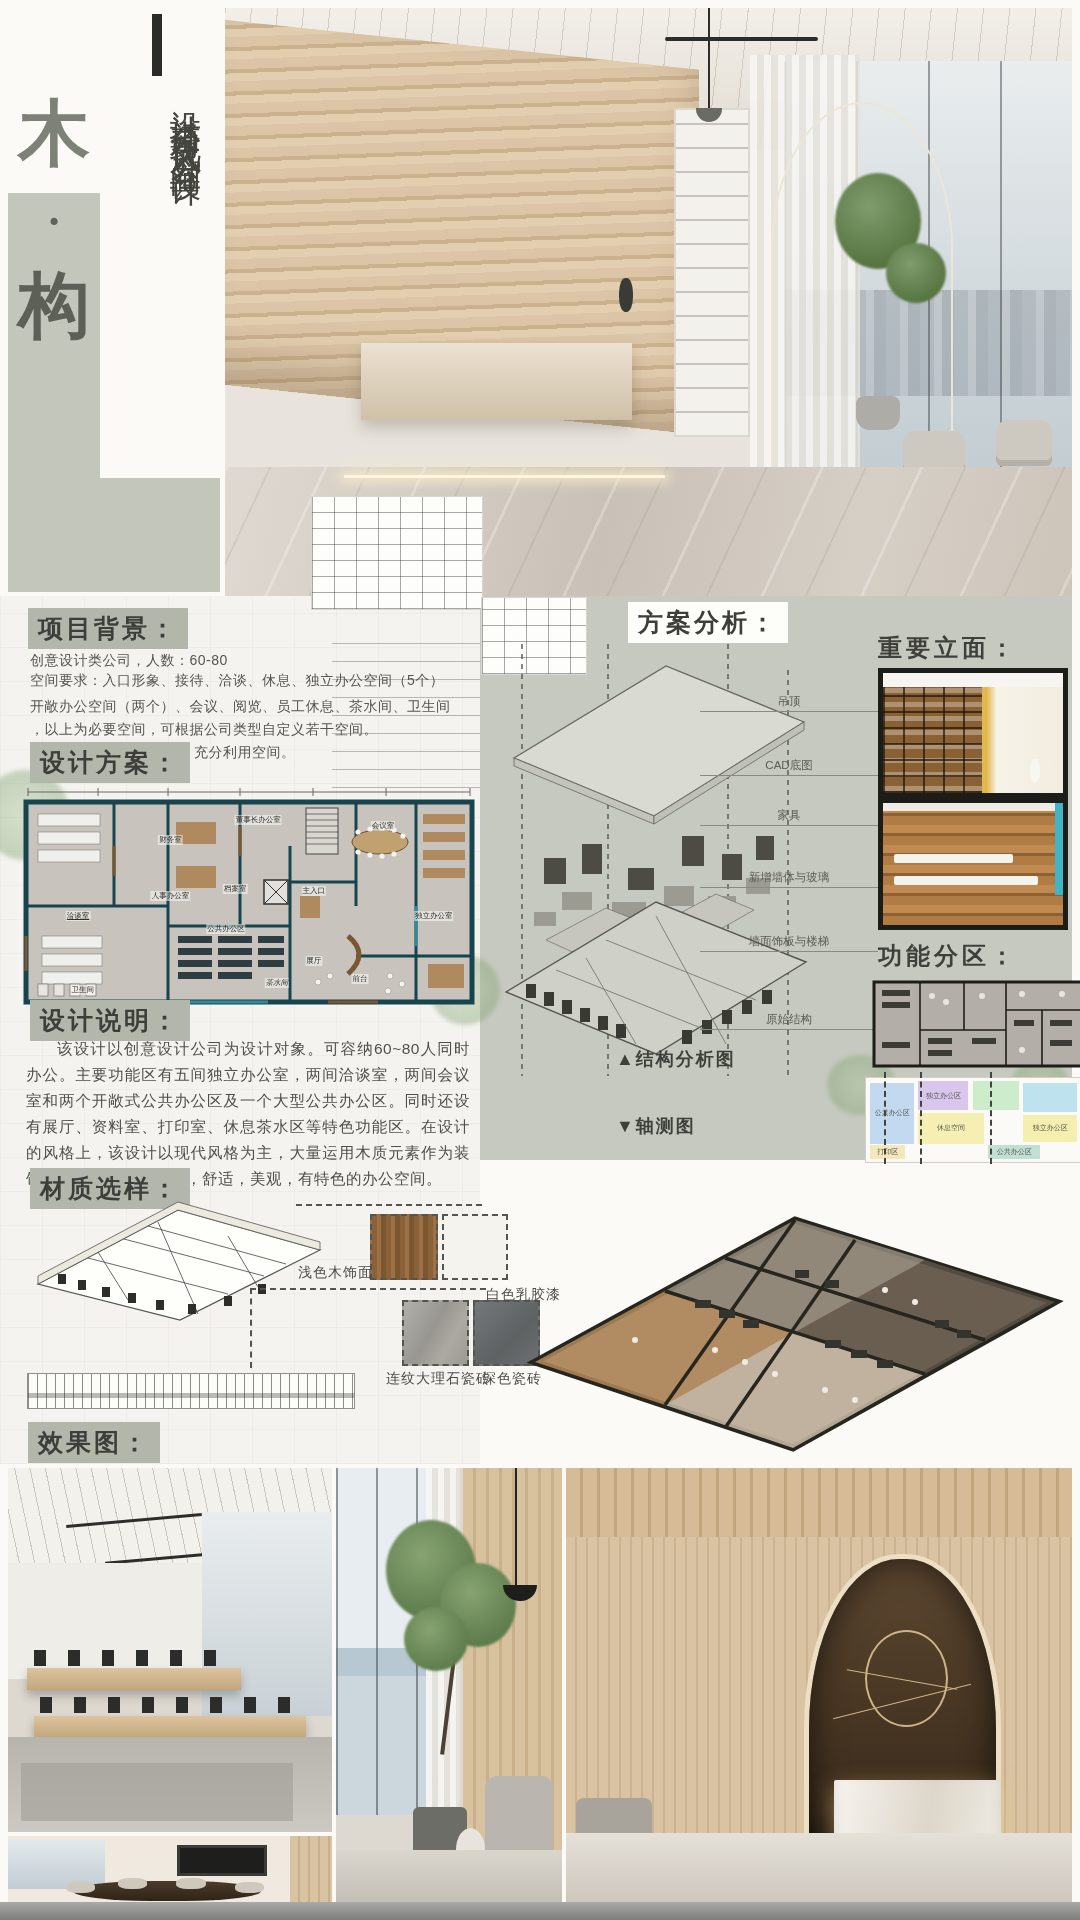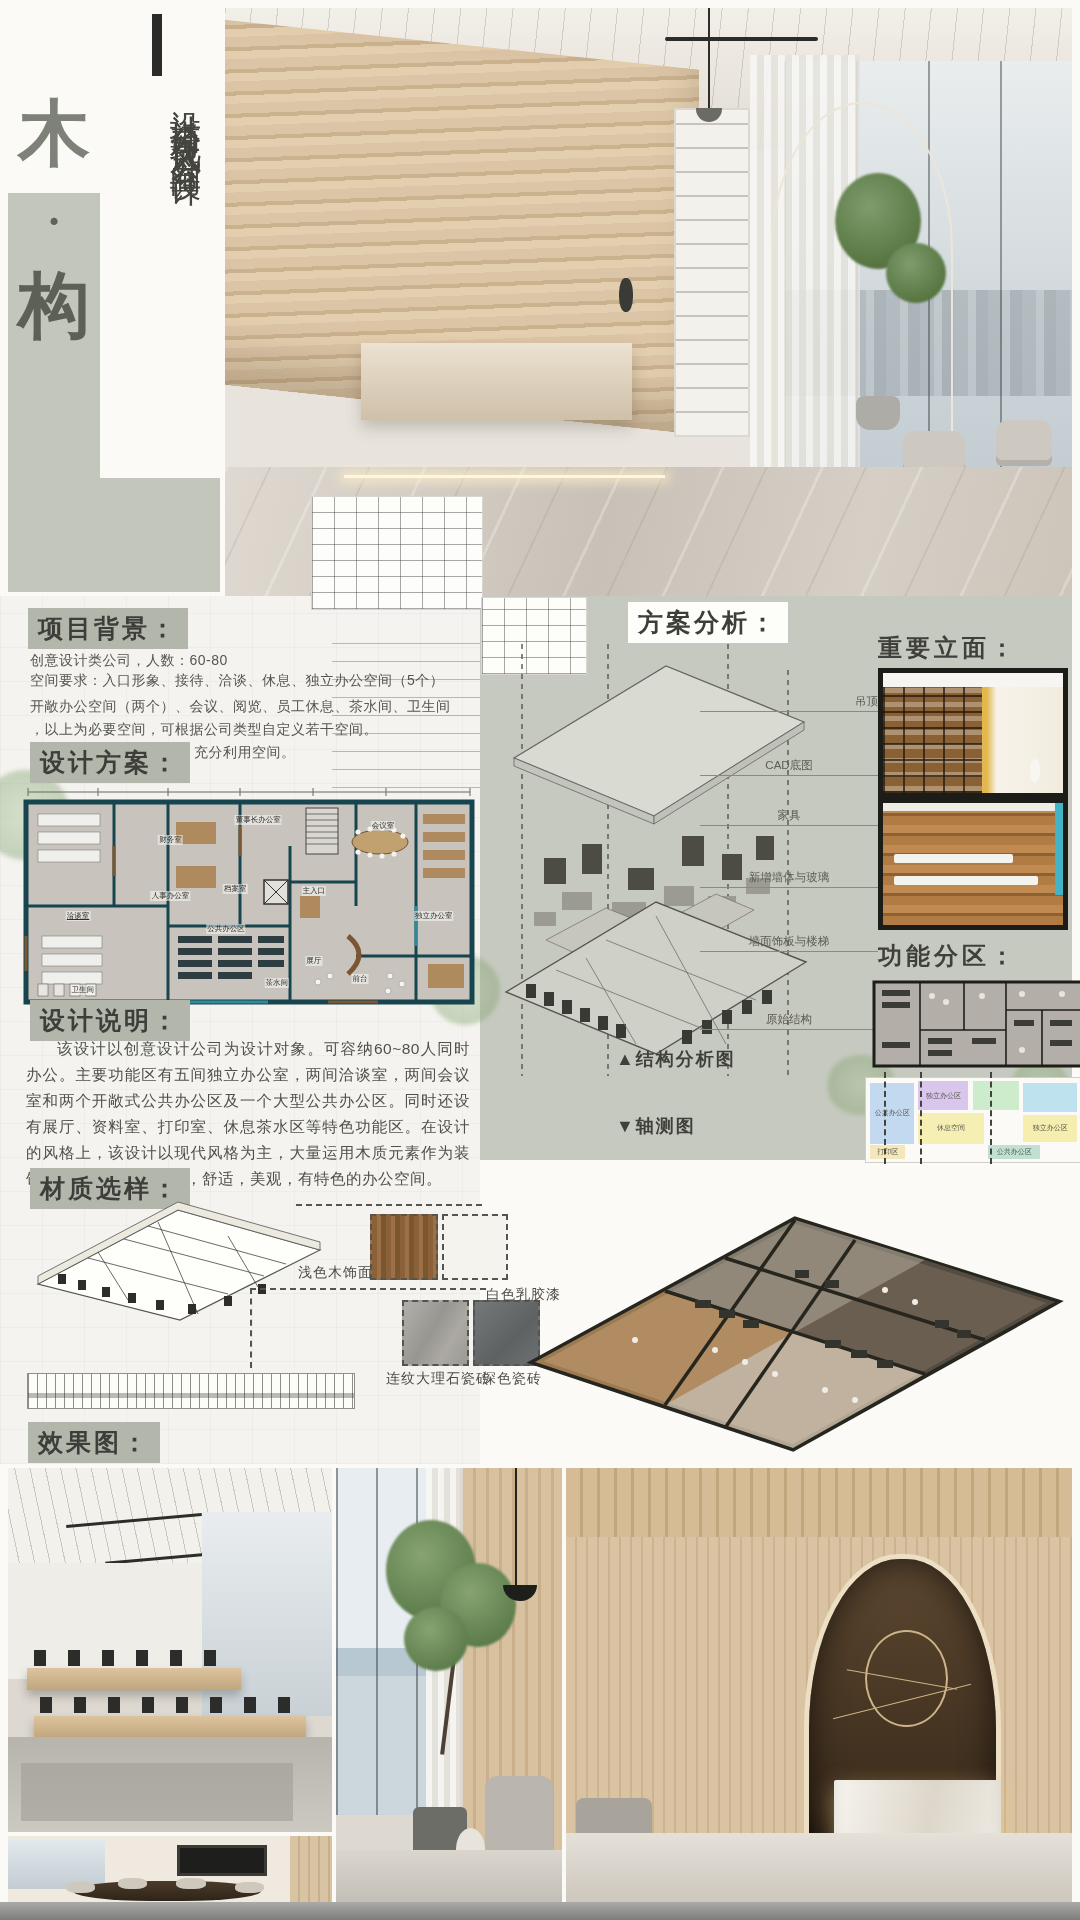--- a/index.html
+++ b/index.html
@@ -356,21 +356,21 @@
     </svg>
     <span class="room-lb" style="left:33%;top:24%;">财务室</span>
     <span class="room-lb" style="left:33%;top:49%;">人事办公室</span>
     <span class="room-lb" style="left:52%;top:15%;">董事长办公室</span>
     <span class="room-lb" style="left:47%;top:46%;">档案室</span>
     <span class="room-lb" style="left:64%;top:47%;">主入口</span>
     <span class="room-lb" style="left:79%;top:18%;">会议室</span>
     <span class="room-lb" style="left:13%;top:58%;text-decoration:underline;">洽谈室</span>
     <span class="room-lb" style="left:14%;top:91%;">卫生间</span>
     <span class="room-lb" style="left:45%;top:64%;">公共办公区</span>
-    <span class="room-lb" style="left:56%;top:88%;">茶水间</span>
+    <span class="room-lb" style="left:56%;top:88%;font-style:italic;">茶水间</span>
     <span class="room-lb" style="left:64%;top:78%;">展厅</span>
     <span class="room-lb" style="left:74%;top:86%;">前台</span>
     <span class="room-lb" style="left:90%;top:58%;">独立办公室</span>
   </div>
 
   <div class="abs chip" style="left:30px;top:1000px;">设计说明：</div>
   <div class="abs" id="desc-text">该设计以创意设计公司为设计对象。可容纳60~80人同时办公。主要功能区有五间独立办公室，两间洽谈室，两间会议室和两个开敞式公共办公区及一个大型公共办公区。同时还设有展厅、资料室、打印室、休息茶水区等特色功能区。在设计的风格上，该设计以现代风格为主，大量运用木质元素作为装饰。力图打造一个高效，舒适，美观，有特色的办公空间。</div>
 
   <div class="abs chip" style="left:30px;top:1168px;">材质选样：</div>
   <div class="abs" style="left:28px;top:1192px;">
@@ -461,21 +461,21 @@
       </g>
       <g stroke="#6e6e66" stroke-width="0.8" fill="none">
         <line x1="70" y1="330" x2="220" y2="390"></line>
           <line x1="120" y1="300" x2="270" y2="360"></line>
         <line x1="170" y1="276" x2="240" y2="404"></line>
           <line x1="100" y1="318" x2="150" y2="404"></line>
       </g>
     </svg>
   </div>
 
-  <div class="leader" style="top:694px;text-align:right;">吊顶</div>
+  <div class="leader" style="top:694px;">吊顶</div>
   <div class="leader" style="top:758px;">CAD底图</div>
   <div class="leader" style="top:808px;">家具</div>
   <div class="leader" style="top:870px;text-align:center;">新增墙体与玻璃</div>
   <div class="leader" style="top:934px;">墙面饰板与楼梯</div>
   <div class="leader" style="top:1012px;">原始结构</div>
 
   <div class="caption" style="left:616px;top:1047px;">▲结构分析图</div>
   <div class="caption" style="left:616px;top:1114px;">▼轴测图</div>
 
   <div class="abs head-plain" style="left:878px;top:632px;">重要立面：</div>

